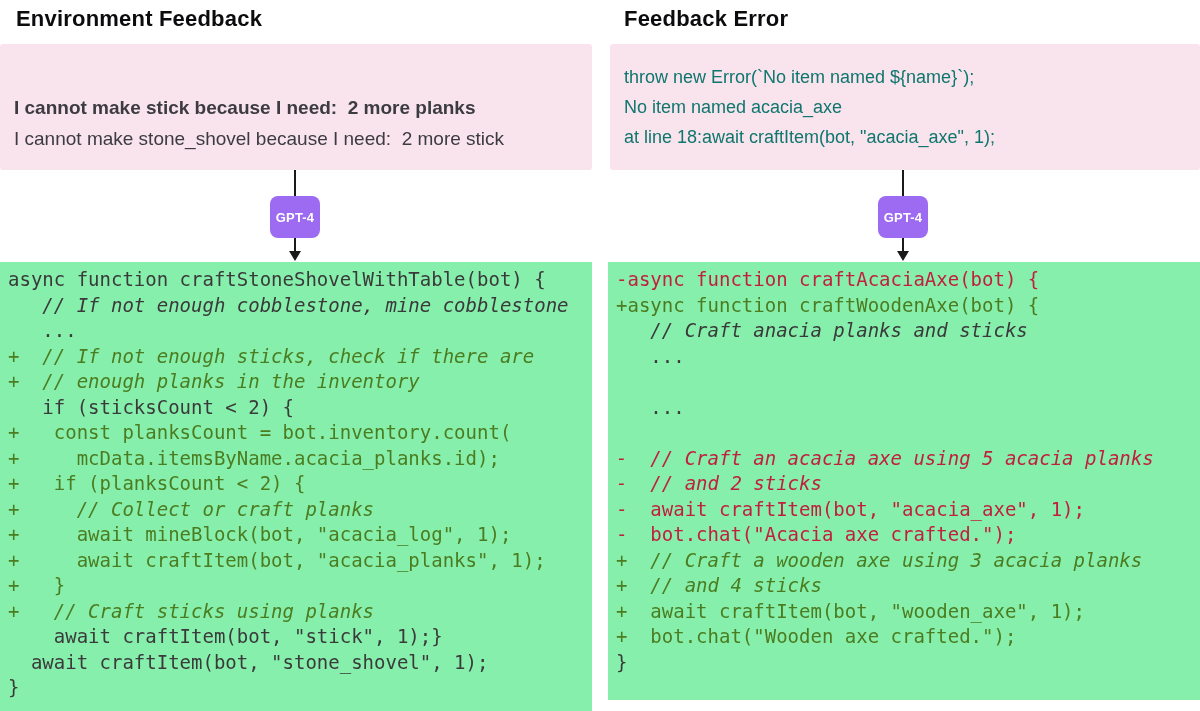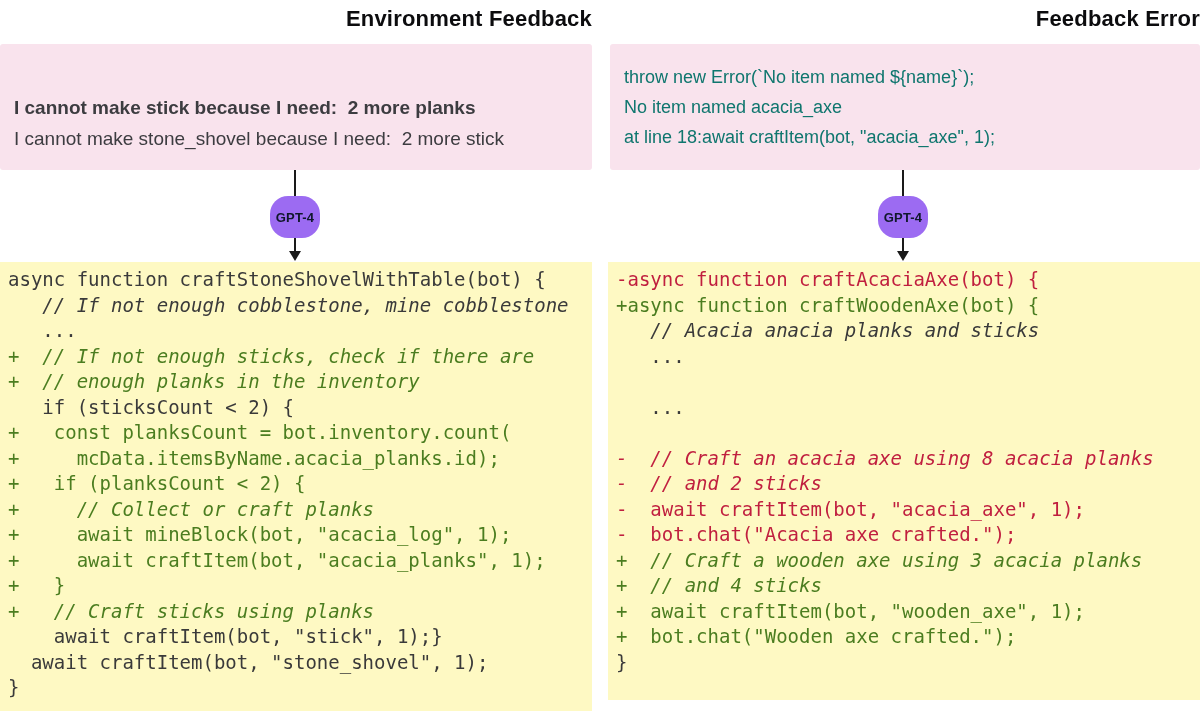--- a/index.html
+++ b/index.html
@@ -1,22 +1,22 @@
 <!DOCTYPE html>
 <html><head>
 <meta charset="utf-8">
 <style>
   html,body{margin:0;padding:0;}
   body{
     width:1200px;height:711px;position:relative;background:#ffffff;
     font-family:"Liberation Sans", sans-serif;overflow:hidden;
   }
   .panel-title{
-    position:absolute;top:6px;width:592px;text-align:right;
-    font-size:22px;font-weight:bold;color:#0c0c0e;letter-spacing:.2px;
+    position:absolute;top:6px;width:592px;text-align:left;
+    font-size:22px;font-weight:bold;color:#0c0c0e;letter-spacing:.2px;padding-left:16px;
   }
   .panel-title.l{left:0;}
   .panel-title.r{left:608px;}
 
   .pink-box{
     position:absolute;top:44px;height:126px;background:#f9e3ed;border-radius:3px;
     display:flex;flex-direction:column;justify-content:center;
     padding-left:14px;box-sizing:border-box;
   }
   .pink-box.l{left:0;width:592px;}
@@ -34,29 +34,29 @@
   .arrow-line.r{left:902px;top:170px;height:83px;}
   .arrow-head{
     position:absolute;width:0;height:0;
     border-left:6px solid transparent;border-right:6px solid transparent;
     border-top:10px solid #1a1a1a;
   }
   .arrow-head.l{left:289px;top:251px;}
   .arrow-head.r{left:897px;top:251px;}
 
   .gpt-badge{
-    position:absolute;top:196px;width:50px;height:42px;border-radius:18px;
-    background:#9c6bf2;color:#0f172a;font-size:13px;font-weight:bold;
+    position:absolute;top:196px;width:50px;height:42px;border-radius:8px;
+    background:#9c6bf2;color:#ffffff;font-size:13px;font-weight:bold;
     display:flex;align-items:center;justify-content:center;letter-spacing:.2px;
   }
   .gpt-badge.l{left:270px;}
   .gpt-badge.r{left:878px;}
 
   .code-block{
-    position:absolute;top:262px;background:#fef9c3;
+    position:absolute;top:262px;background:#86efac;
     font-family:"DejaVu Sans Mono", monospace;font-size:19px;
     padding:5px 0 12px 8px;box-sizing:border-box;overflow:hidden;
   }
   .code-block.l{left:0;width:592px;height:449px;}
   .code-block.r{left:608px;width:592px;height:438px;}
   .cl{white-space:pre;min-height:25.5px;line-height:25.5px;color:#3a3a3a;}
   .cl.plain{color:#3a3a3a;}
   .cl.comment{color:#3a3a3a;font-style:italic;}
   .cl.add{color:#4b7d20;}
   .cl.addc{color:#4b7d20;font-style:italic;}
@@ -105,26 +105,26 @@
   <div class="err-line">at line 18:await craftItem(bot, "acacia_axe", 1);</div>
 </div>
 
 <div class="arrow-line r"></div>
 <div class="arrow-head r"></div>
 <div class="gpt-badge r">GPT-4</div>
 
 <div class="code-block r">
     <div class="cl del">-async function craftAcaciaAxe(bot) {</div>
     <div class="cl add">+async function craftWoodenAxe(bot) {</div>
-    <div class="cl comment">   // Acacia anacia planks and sticks</div>
+    <div class="cl comment">   // Craft anacia planks and sticks</div>
     <div class="cl plain">   ...</div>
     <div class="cl plain"></div>
     <div class="cl plain">   ...</div>
     <div class="cl plain"></div>
-    <div class="cl delc">-  // Craft an acacia axe using 8 acacia planks</div>
+    <div class="cl delc">-  // Craft an acacia axe using 5 acacia planks</div>
     <div class="cl delc">-  // and 2 sticks</div>
     <div class="cl del">-  await craftItem(bot, "acacia_axe", 1);</div>
     <div class="cl del">-  bot.chat("Acacia axe crafted.");</div>
     <div class="cl addc">+  // Craft a wooden axe using 3 acacia planks</div>
     <div class="cl addc">+  // and 4 sticks</div>
     <div class="cl add">+  await craftItem(bot, "wooden_axe", 1);</div>
     <div class="cl add">+  bot.chat("Wooden axe crafted.");</div>
     <div class="cl plain">}</div>
   </div>
 

